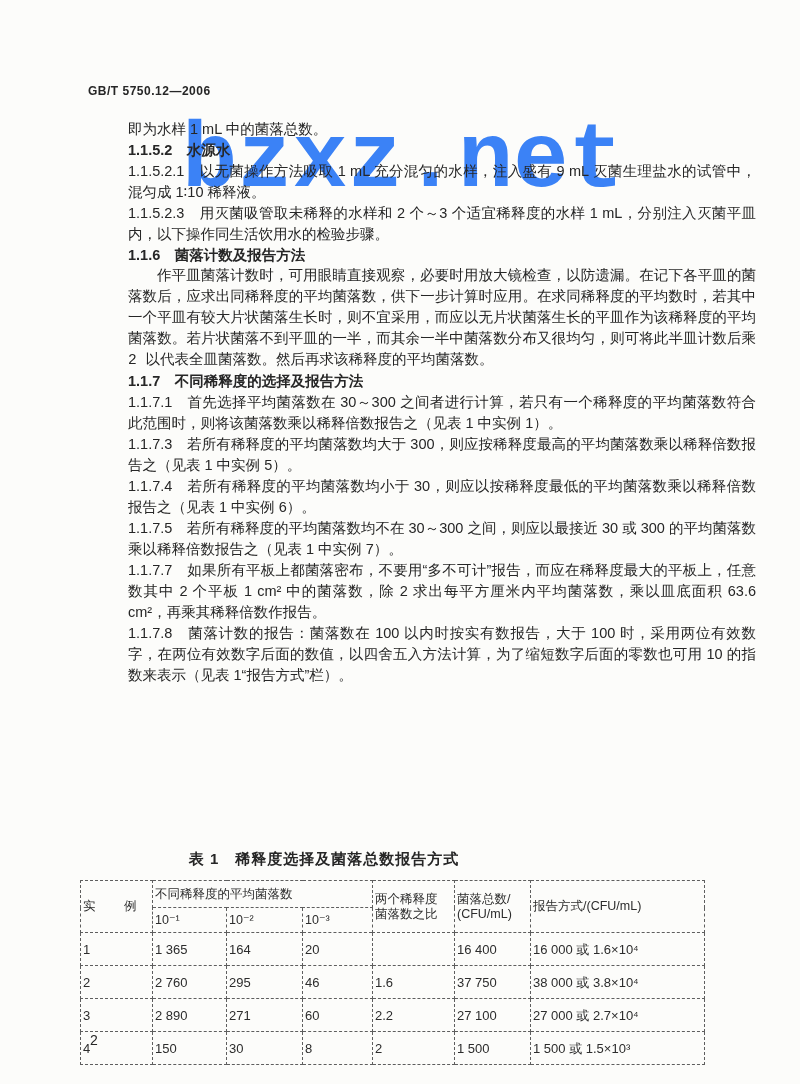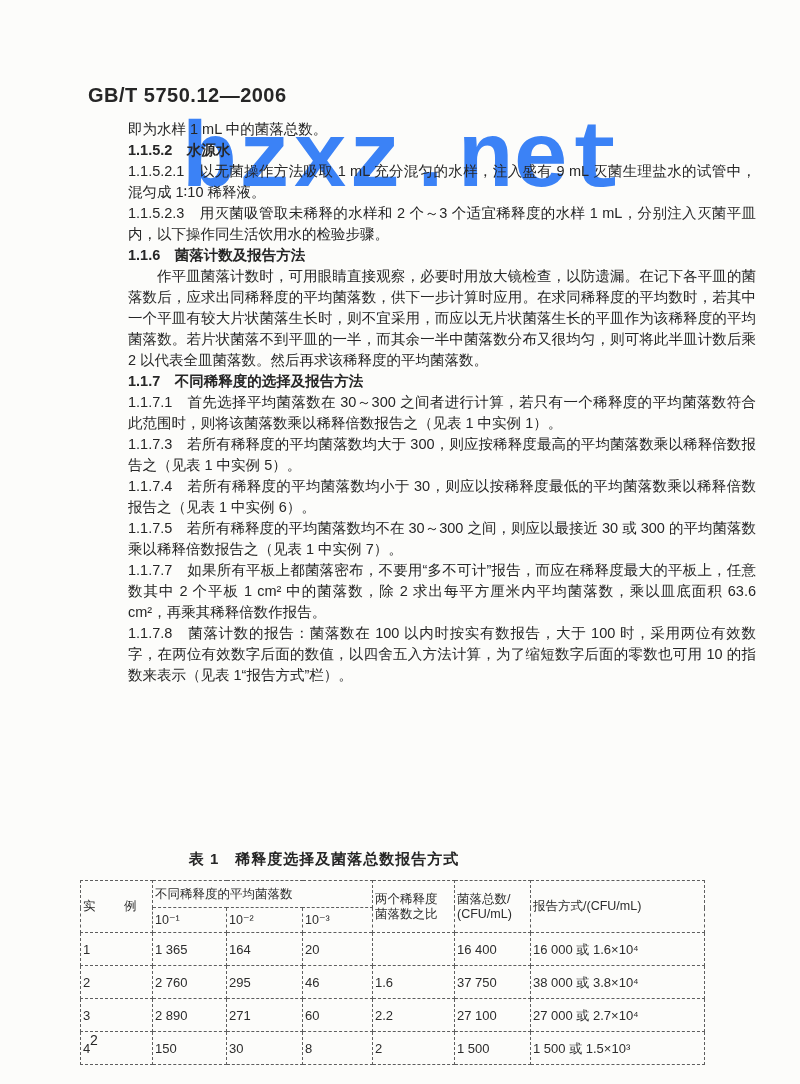--- a/index.html
+++ b/index.html
@@ -7,39 +7,39 @@
     position:relative;
     width:800px;height:1084px;
     margin:0 auto;
     background:#fcfcfa;
     overflow:hidden;
     font-family:"Liberation Sans","DejaVu Sans",sans-serif;
     color:#262626;
   }
   .doc-header{
     position:absolute;top:84px;left:88px;
-    font-size:20px;font-weight:bold;letter-spacing:.5px;
+    font-size:12px;font-weight:bold;letter-spacing:.5px;
     z-index:2;
   }
   .watermark{
     position:absolute;top:109px;left:182px;
     font-family:Liberation Mono, monospace;
     font-size:92px;font-weight:bold;letter-spacing:0px;
     color:#3b82f6;
     z-index:1;user-select:none;white-space:nowrap;
   }
   .body-text{
     position:absolute;top:119px;left:88px;width:628px;
     z-index:2;
     font-size:14.5px;line-height:21px;
     text-align:justify;text-justify:inter-ideograph;margin-left:40px;
   }
   .body-text p{margin:0;}
   .body-text p.h{font-weight:bold;}
-  .body-text p.ind{text-indent:2em;}
+  .body-text p.ind{text-indent:2em;font-family:Liberation Mono, monospace;}
   .table-block{
     position:absolute;top:850px;left:0;width:648px;z-index:2;
   }
   .tbl-title{
     text-align:center;font-weight:bold;font-size:15px;
     letter-spacing:1px;margin:0;
   }
   table.results{
     margin:11px 0 0 80px;
     width:624px;

